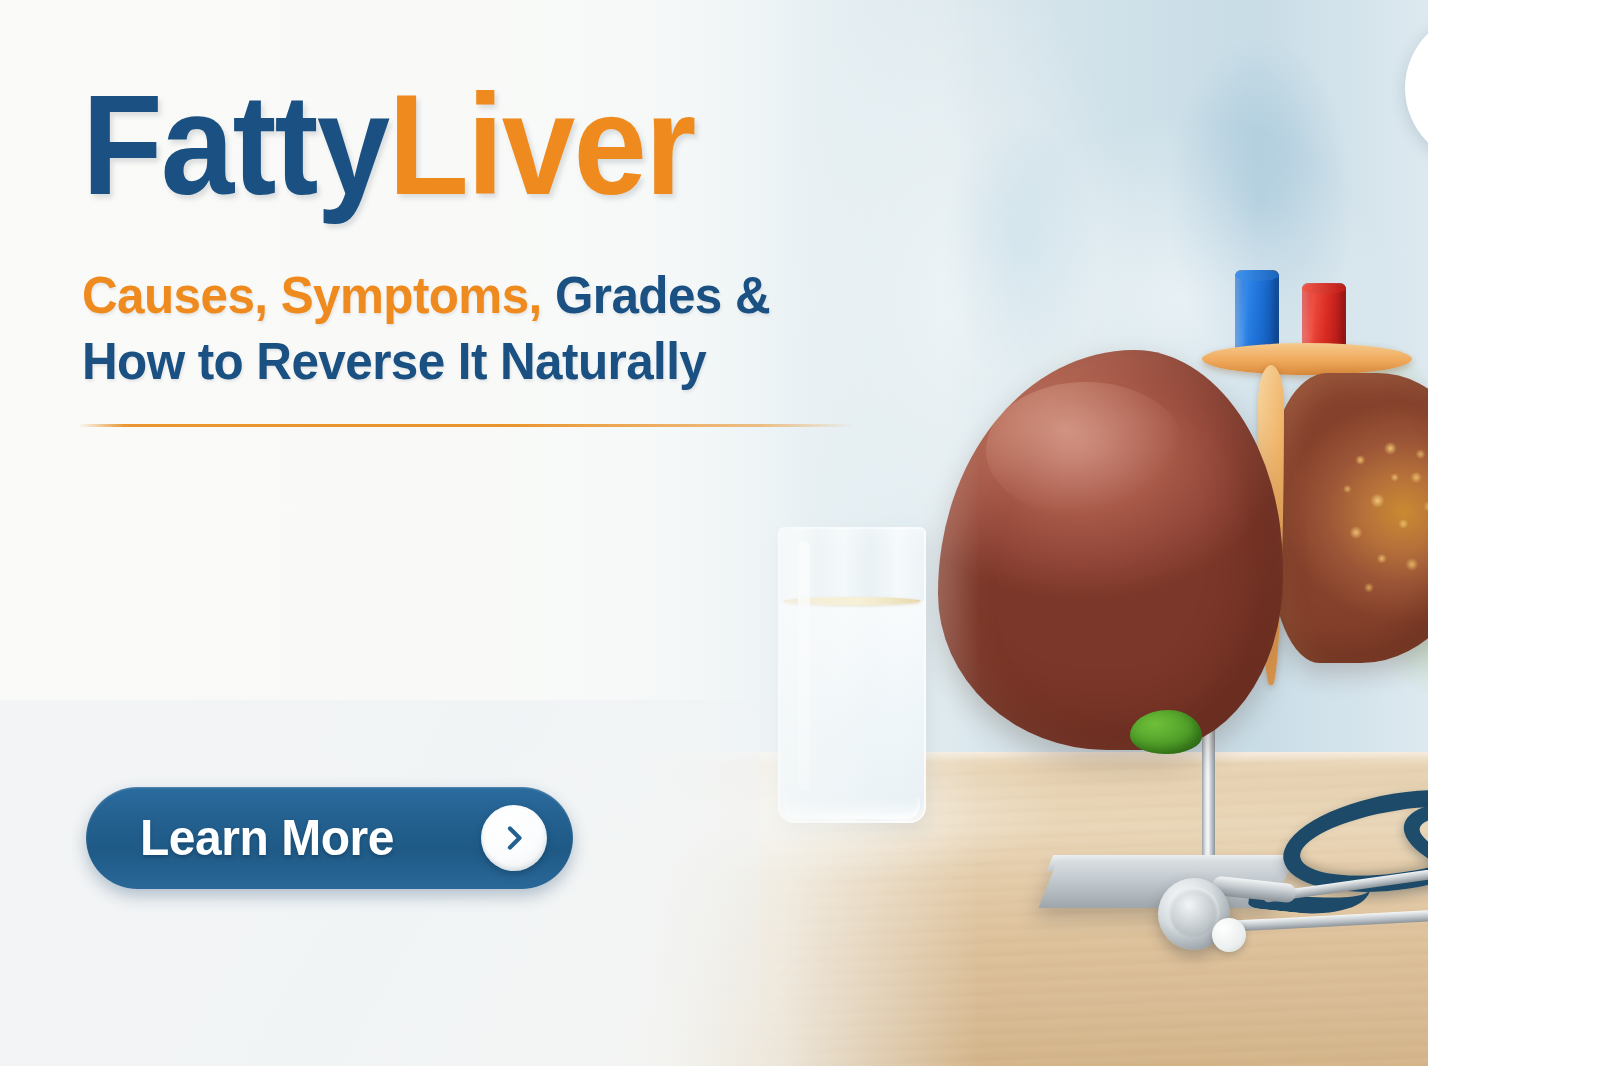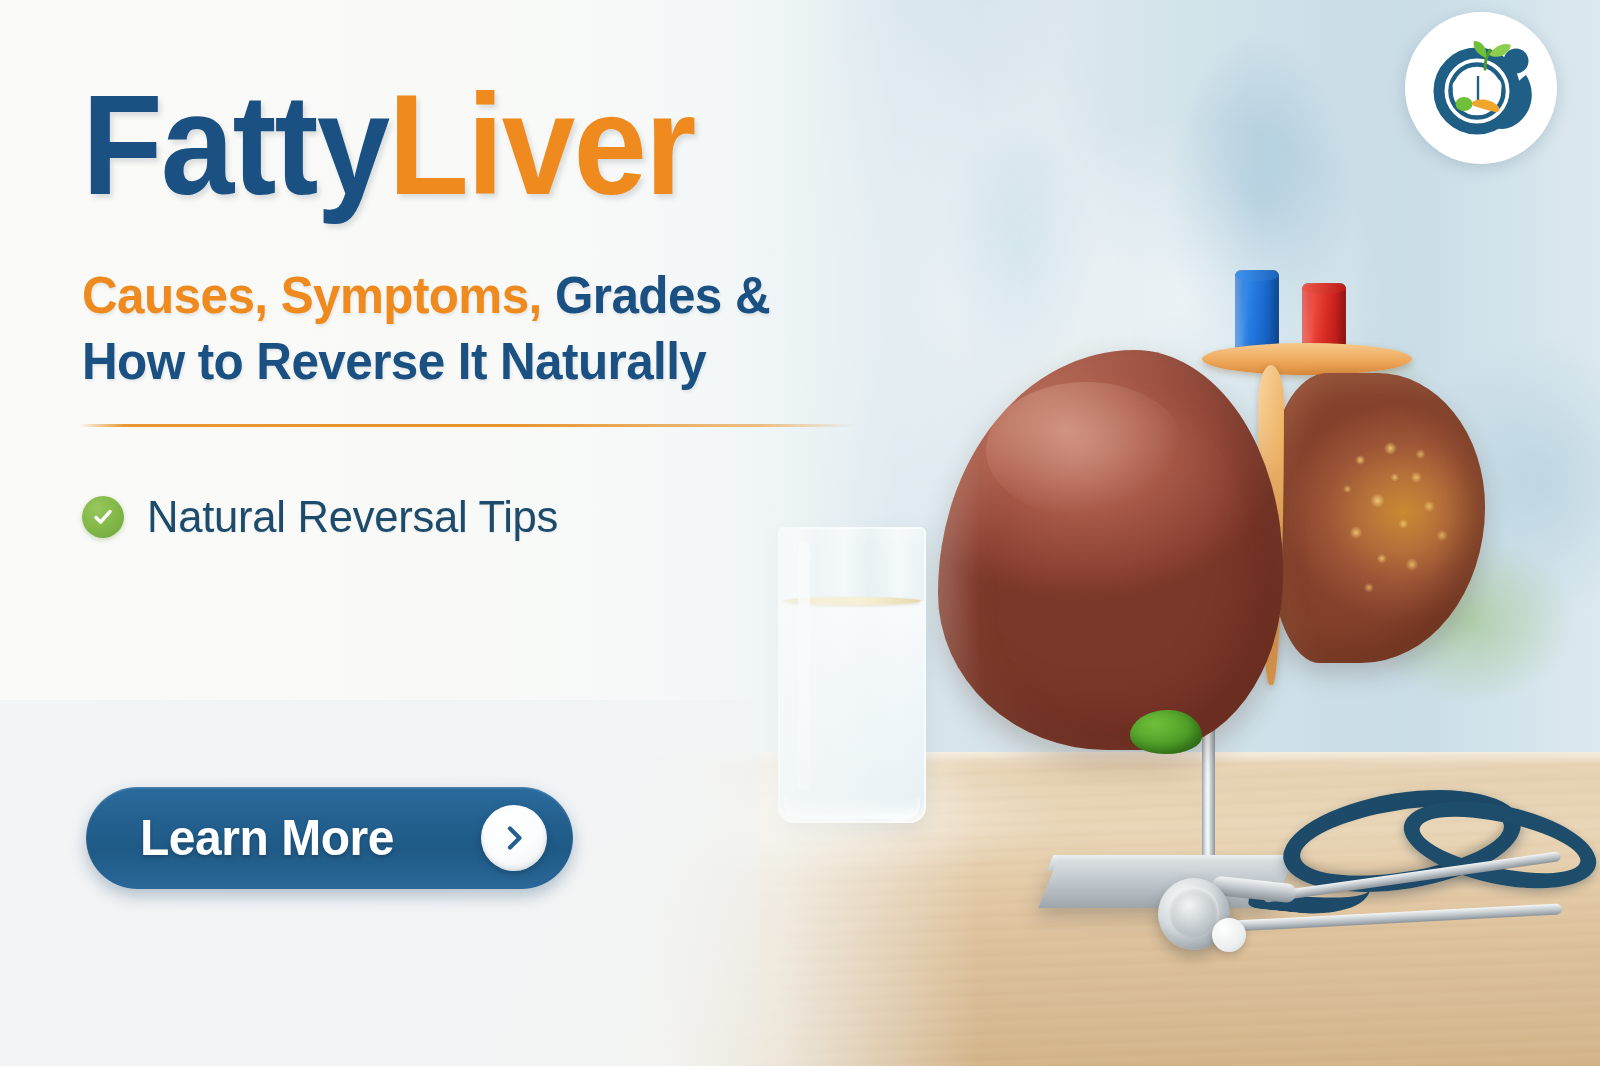--- a/index.html
+++ b/index.html
@@ -6,21 +6,21 @@
 
   html, body {
     width:1600px; height:1066px;
     overflow:hidden;
     font-family:"Liberation Sans", sans-serif;
     background:#ffffff;
   }
 
   #banner {
     position:relative;
-    width:1600px; height:1066px;
+    width:1428px; height:1066px;
     overflow:hidden;
     background:#f2f5f6;
   }
 
   
   .photo-bg {
     position:absolute; inset:0;
     background:
       
       radial-gradient(ellipse 150px 120px at 1470px 620px, rgba(150,190,120,.55), rgba(150,190,120,0) 70%),
@@ -466,28 +466,20 @@
     <div class="headline"><span class="hl-a">Fatty</span><span class="hl-b">Liver</span></div>
 
     <div class="subtitle"><span class="sub-orange">Causes, Symptoms,</span><span class="sub-blue"> Grades &amp;</span><br><span class="sub-blue">How to Reverse It Naturally</span></div>
 
     <div class="divider"></div>
 
     <div class="bullets">
 
 
 
-      <div class="bullet-row">
-        <span class="check-icon">
-          <svg width="24" height="24" viewBox="0 0 24 24">
-            <path d="M5 12.5 L9.6 17 L19 6.6" fill="none" stroke="#ffffff" stroke-width="3.4" stroke-linecap="round" stroke-linejoin="round"></path>
-          </svg>
-        </span>
-        <span class="bullet-text">Natural Reversal Tips</span>
-      </div>
 
     </div>
 
     <div class="cta">
       <span class="cta-label">Learn More</span>
       <span class="cta-arrow">
         <svg width="30" height="30" viewBox="0 0 30 30">
           <path d="M11 5.5 L20.5 15 L11 24.5" fill="none" stroke="#23608f" stroke-width="4.2" stroke-linecap="round" stroke-linejoin="round"></path>
         </svg>
       </span>

